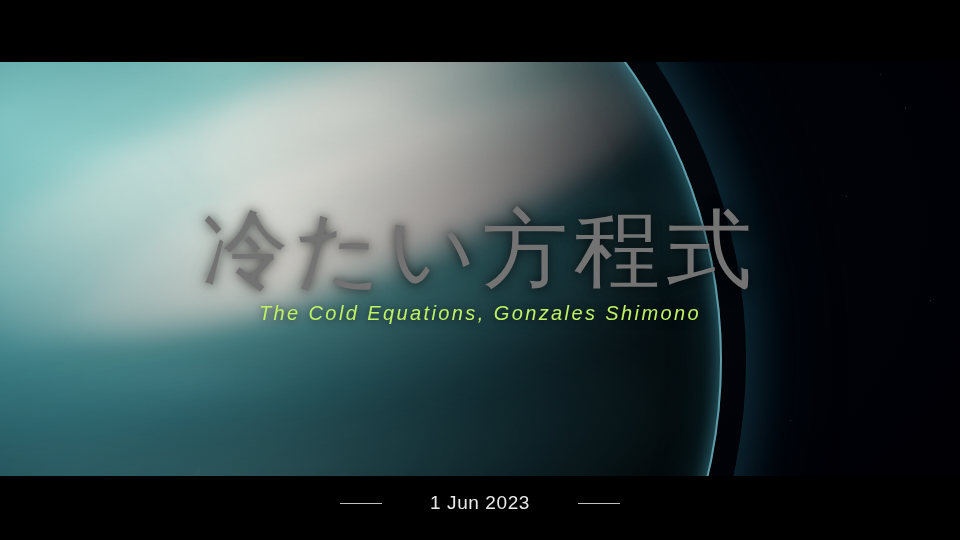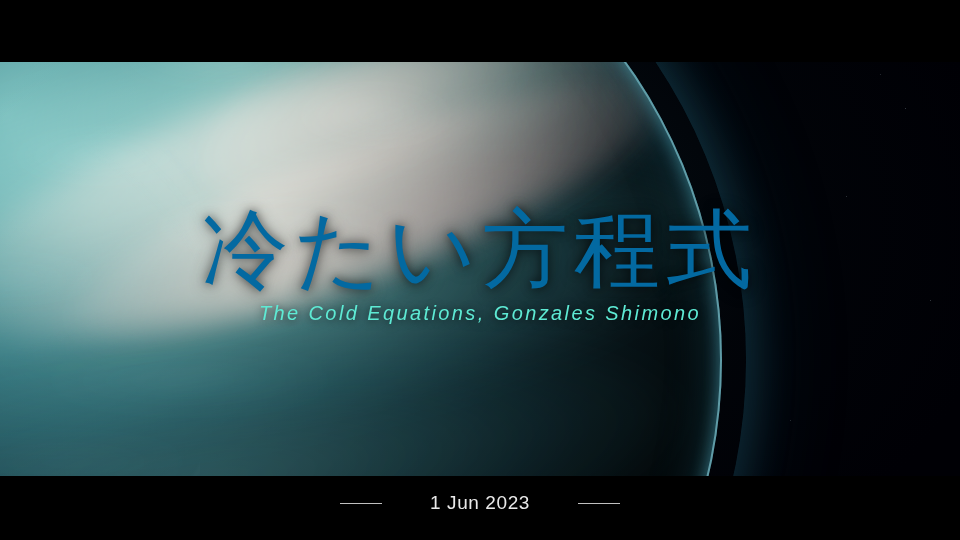--- a/index.html
+++ b/index.html
@@ -247,36 +247,36 @@
     left: 0;
     top: 206px;
     width: 960px;
     text-align: center;
     z-index: 30;
   }
   .main-title {
     font-family: "DejaVu Serif", "Liberation Serif", serif;
     font-size: 86px;
     line-height: 1.0;
-    color: #0369a1;
+    color: #737373;
     letter-spacing: 6px;
     margin: 0;
     font-weight: 400;
     text-shadow:
       0 0 10px rgba(0,0,0,0.55),
       0 2px 18px rgba(0,0,0,0.45);
     white-space: nowrap;
   }
   .sub-title {
     margin: 10px 0 0 0;
     font-family: "Liberation Sans", sans-serif;
     font-style: italic;
     font-size: 20px;
     font-weight: 400;
-    color: #5eead4;
+    color: #bef264;
     letter-spacing: 2.4px;
     text-shadow: 0 1px 8px rgba(0,0,0,0.7);
     white-space: nowrap;
   }
 
   
   .date-row {
     position: absolute;
     left: 0;
     top: 491px;

